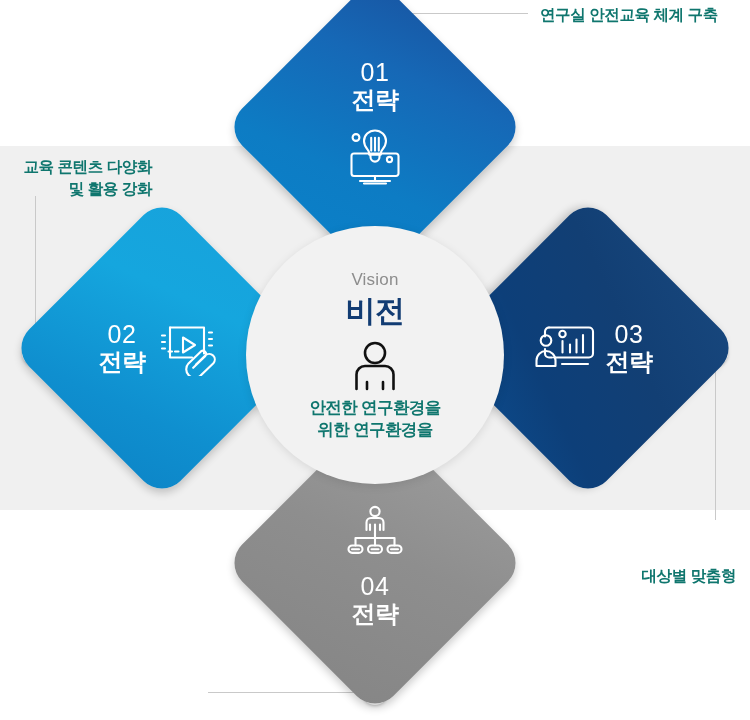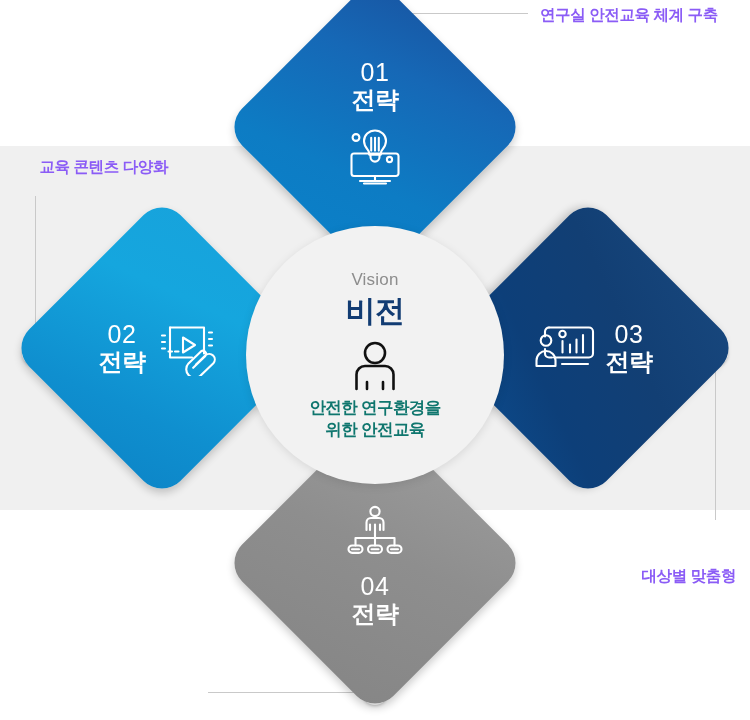--- a/index.html
+++ b/index.html
@@ -31,21 +31,21 @@
     display: flex; align-items: center; justify-content: center;
   }
   .dot::after {
     content: ""; width: 8px; height: 8px; border-radius: 50%;
     background: #f5a200;
   }
 
   
   .label {
     position: absolute;
-    color: #8b5cf6;
+    color: #0f766e;
     font-size: 15.5px;
     font-weight: bold;
     line-height: 1.45;
     letter-spacing: -0.4px;
     white-space: nowrap;
   }
   .label.right { text-align: left; }
   .label.rightal { text-align: right; }
 
   
@@ -145,22 +145,23 @@
   <div class="conn-line v" style="left:715px; top:366px; height:154px;"></div>
   <div class="dot" style="left:702px; top:340px;"></div>
 
   <div class="conn-line h" style="left:208px; top:692px; width:155px;"></div>
   <div class="dot" style="left:362px; top:679px;"></div>
 
   <div class="label right" style="left:540px; top:4px;">
     <div>연구실 안전교육 체계 구축</div>
   </div>
 
-  <div class="label rightal" style="left:16px; top:156px; width:152px;">
+  <div class="label rightal" style="left:0px; top:156px; width:152px;">
     <div>교육 콘텐츠 다양화</div>
+    <div>및 활용 강화</div>
   </div>
 
   <div class="label rightal" style="left:598px; top:532px; width:138px;margin-top:33px;">
     <div>대상별 맞춤형</div>
   </div>
 
   <div class="label rightal" style="left:58px; top:671px; width:143px;">
   </div>
 
   <div class="diamond" id="d1">
@@ -253,17 +254,17 @@
     <div class="hub-kr">비전</div>
     <div class="hub-icon">
       <svg class="ic" width="56" height="56" viewBox="0 0 56 56" fill="none" stroke="#111111" stroke-width="2.6" stroke-linecap="round" stroke-linejoin="round">
         <circle cx="28" cy="13" r="10"></circle>
         <path d="M9.5 49V34.5A8.5 8.5 0 0 1 18 26h20a8.5 8.5 0 0 1 8.5 8.5V49"></path>
         <path d="M20 42v7M36 42v7"></path>
       </svg>
     </div>
     <div class="hub-desc">
       <div>안전한 연구환경을</div>
-      <div>위한 안전교육</div>
+      <div>위한 연구환경을</div>
     </div>
   </div>
 
 </div>
 
 </body></html>

